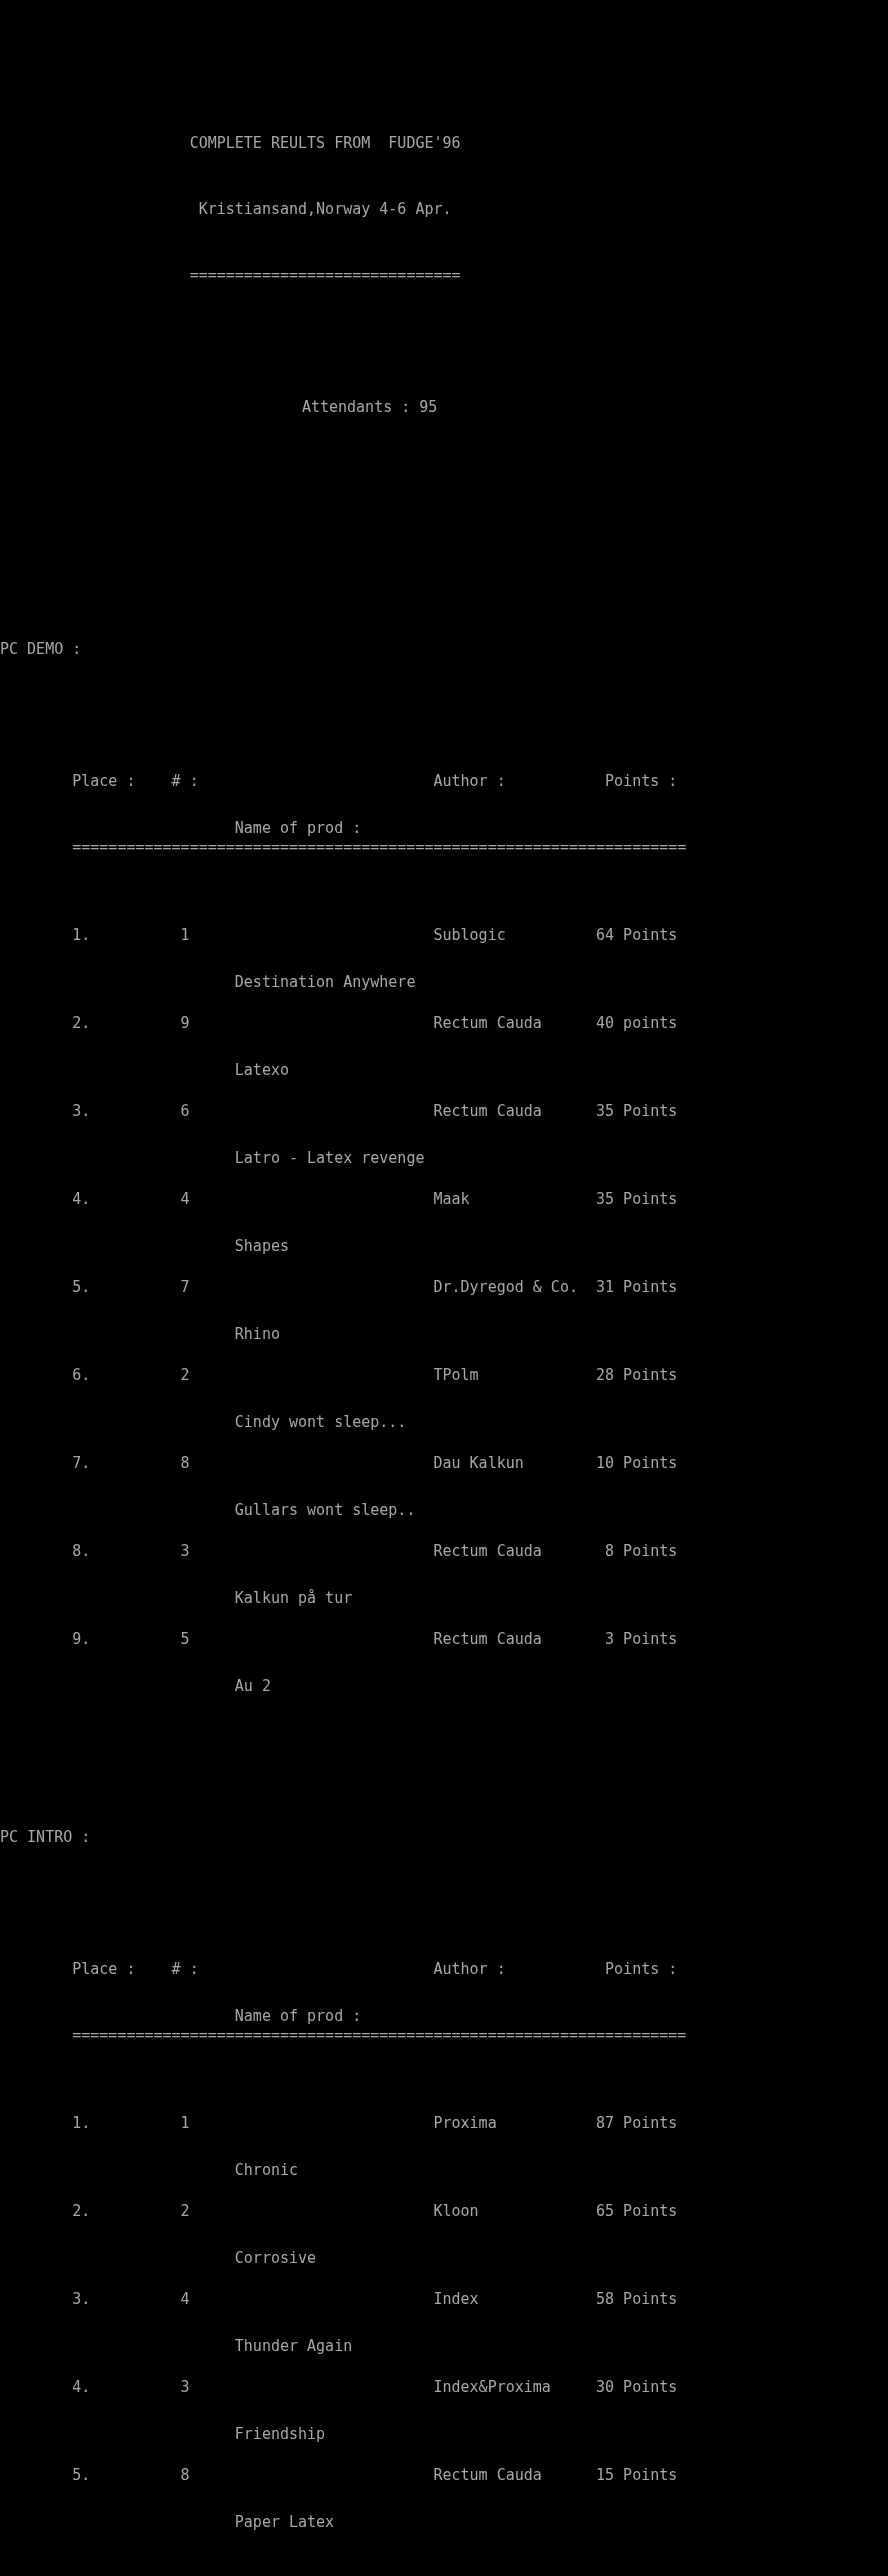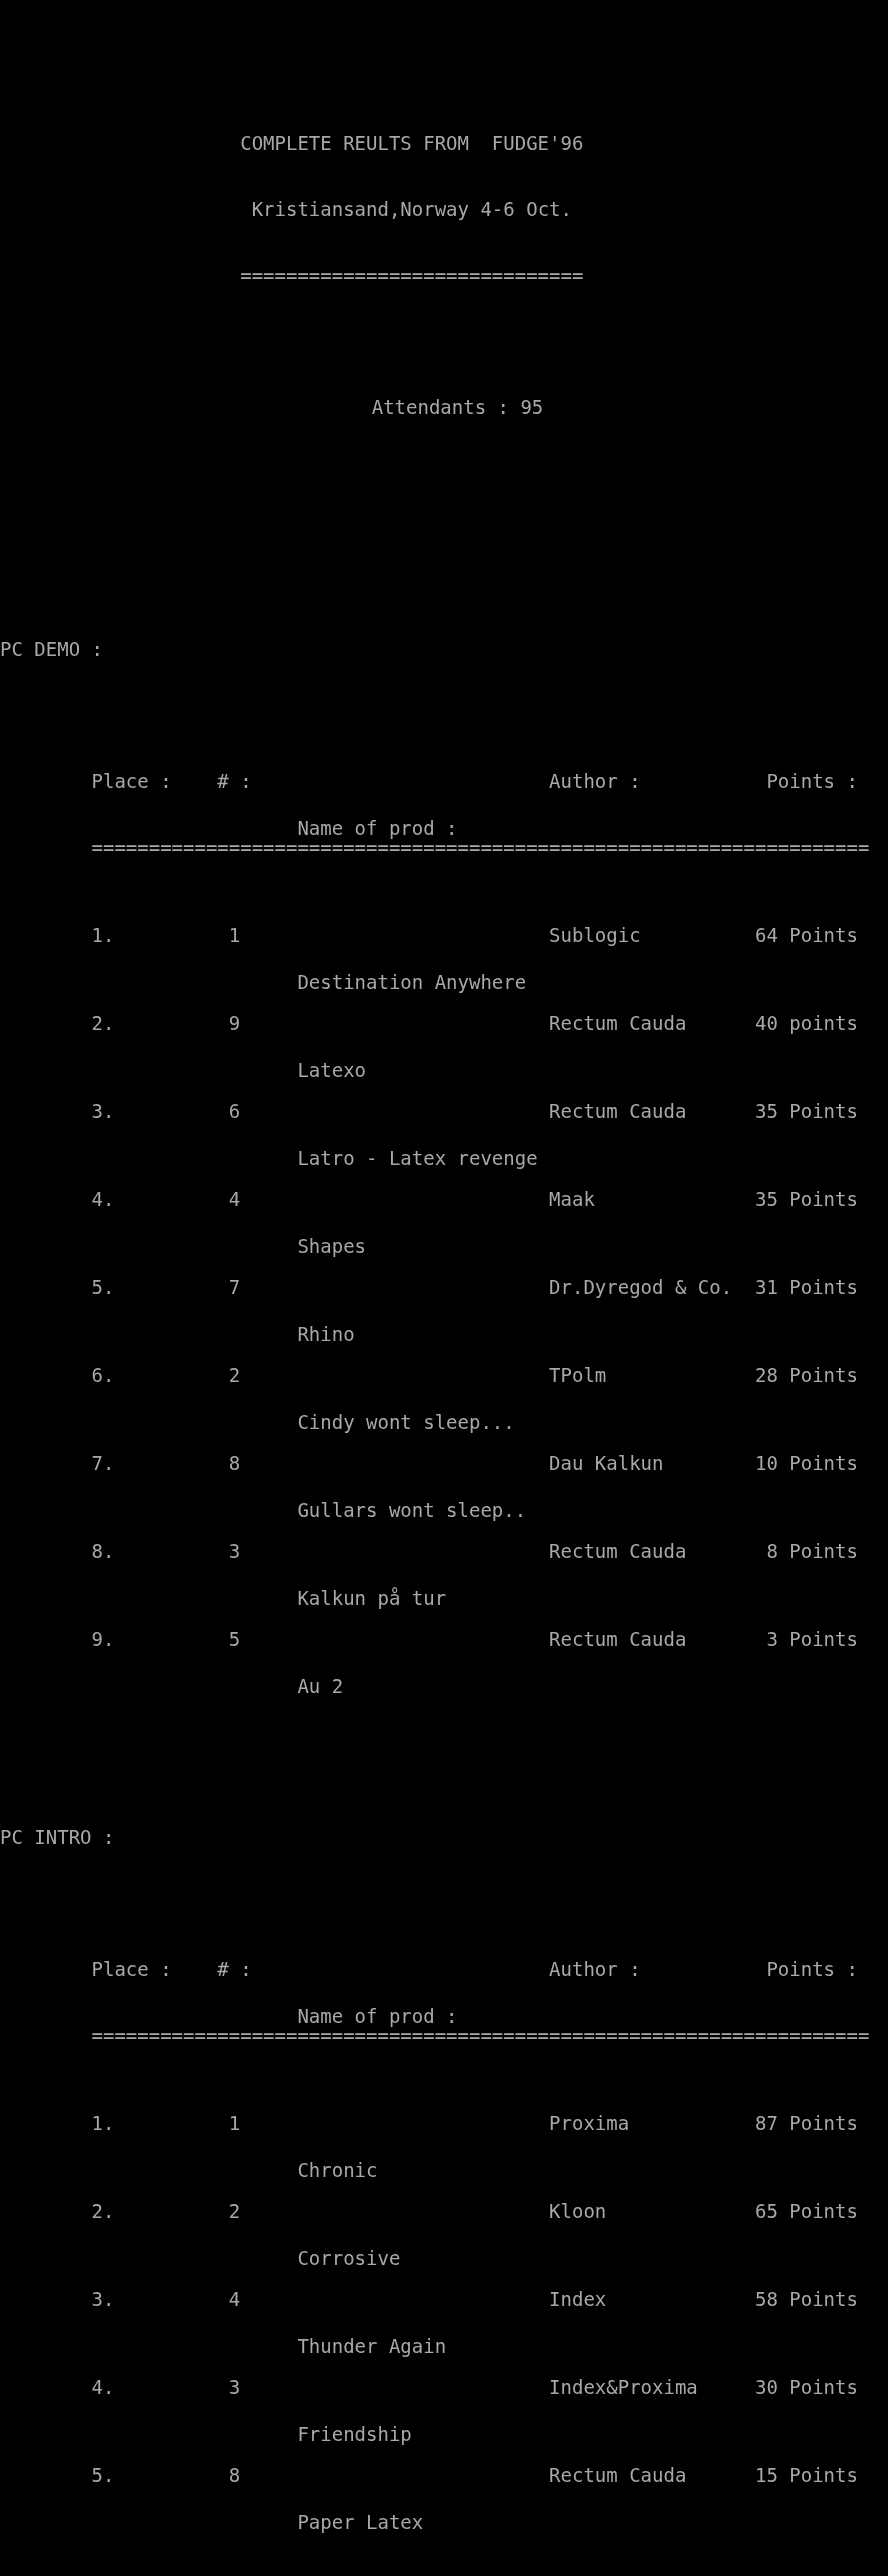--- a/index.html
+++ b/index.html
@@ -3,21 +3,21 @@
 <meta charset="utf-8">
 <style>
   html,body{margin:0;padding:0;background:#000;}
   .screen{
     position:relative;
     width:888px;
     height:2576px;
     background:#000;
     color:#a8a8a8;
     font-family:"DejaVu Sans Mono","Liberation Mono",monospace;
-    font-size:19px;
+    font-size:15px;
     line-height:22px;
     overflow:hidden;
     white-space:pre;
   }
   .line{position:relative;height:22px;}
   .abs{position:absolute;top:0;white-space:pre;}
   .c0{left:0;}
   .c8{left:8ch;}
   .c19{left:19ch;}
   .c21{left:21ch;}
@@ -29,21 +29,21 @@
   .c67{left:67ch;}
   .cnum{left:19ch;width:2ch;text-align:right;}
 </style>
 </head>
 <body>
 
 <div class="screen">
 
   <div class="line"></div>
   <div class="line"><span class="abs c21">COMPLETE REULTS FROM  FUDGE'96</span></div>
-  <div class="line"><span class="abs c22">Kristiansand,Norway 4-6 Oct.</span></div>
+  <div class="line"><span class="abs c22">Kristiansand,Norway 4-6 Apr.</span></div>
   <div class="line"><span class="abs c21">==============================</span></div>
   <div class="line"></div>
   <div class="line"><span class="abs c29">Attendants : 95</span></div>
   <div class="line"></div>
 
   <div id="sections">
   <section>
     <div class="line"><span class="abs c0">PC DEMO :</span></div>
     <div class="line"></div>
     <div class="line">

